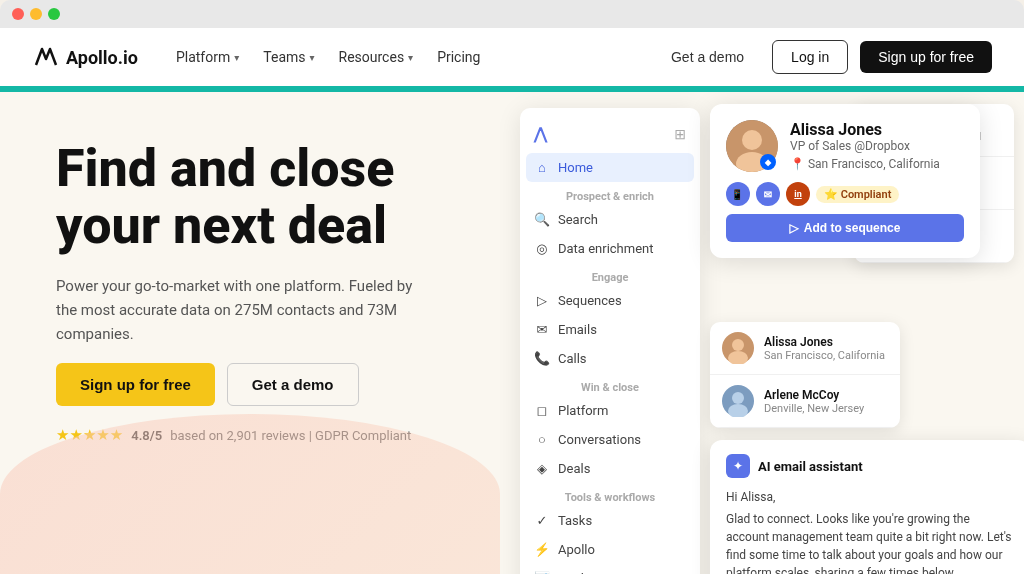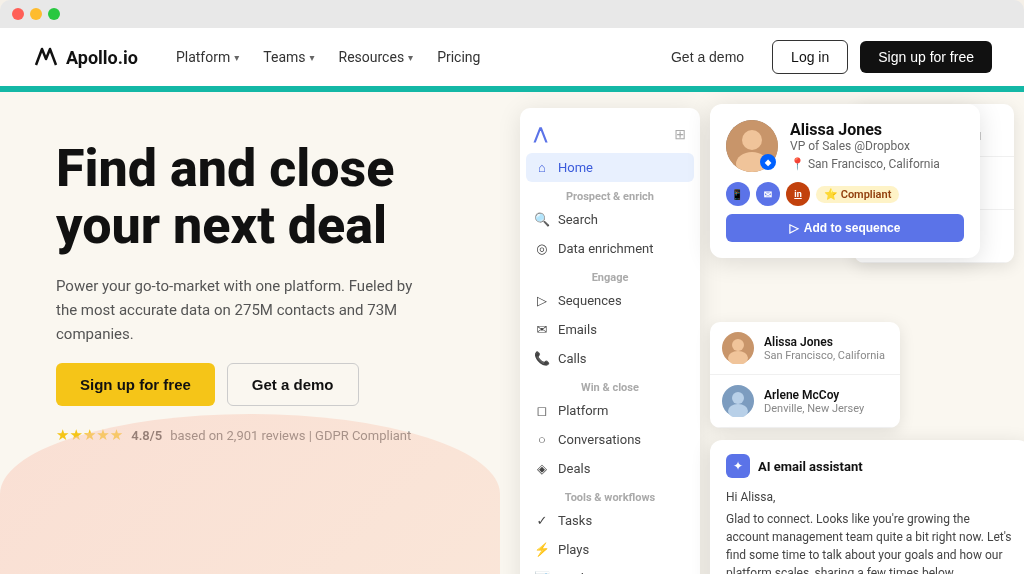--- a/index.html
+++ b/index.html
@@ -573,21 +573,21 @@
       </div>
 
       <div class="sidebar-section-label">Tools &amp; workflows</div>
 
       <div class="sidebar-nav-item">
         <span class="sidebar-icon">✓</span>
         <span>Tasks</span>
       </div>
       <div class="sidebar-nav-item">
         <span class="sidebar-icon">⚡</span>
-        <span>Plays</span>
+        <span>Apollo</span>
       </div>
       <div class="sidebar-nav-item">
         <span class="sidebar-icon">📊</span>
         <span>Analytics</span>
       </div>
     </div>
 
     <div class="contact-card">
       <div class="contact-header">
         <div style="position:relative; flex-shrink:0;">

